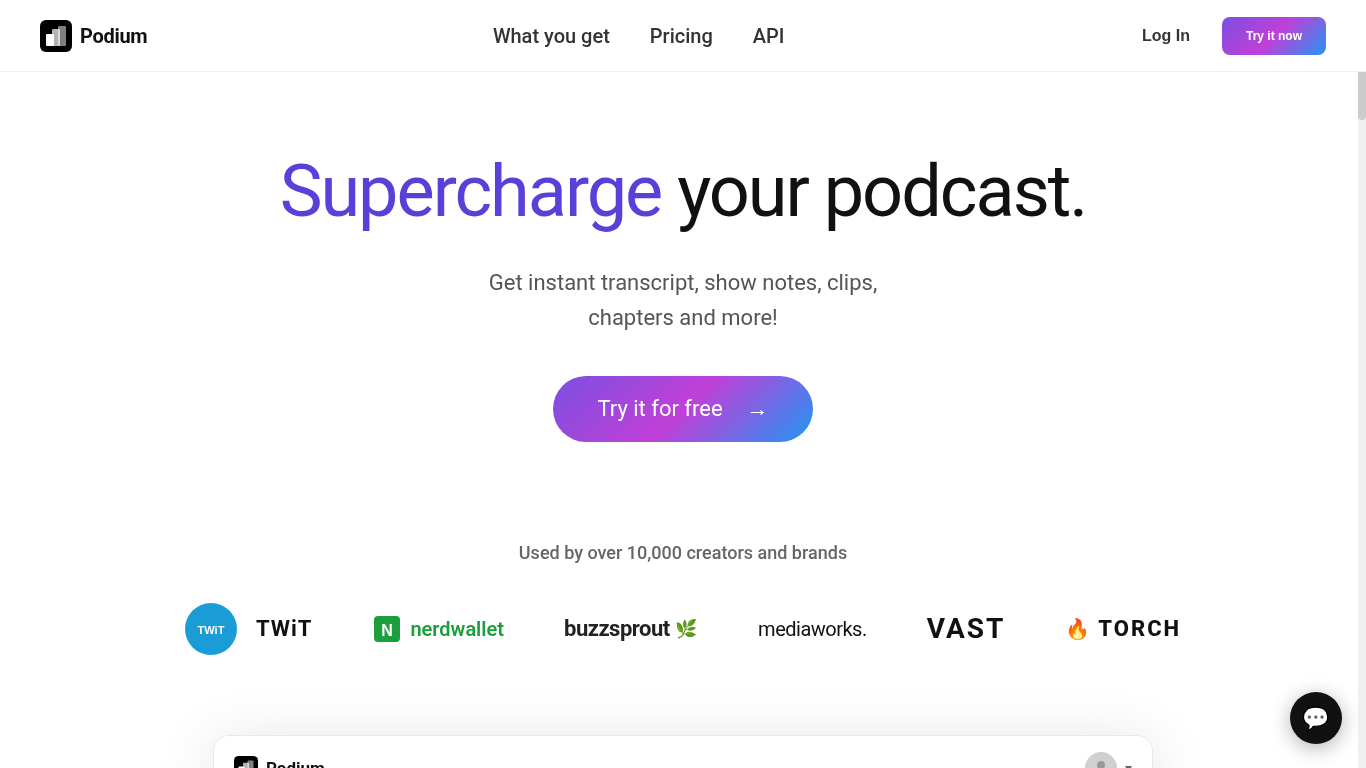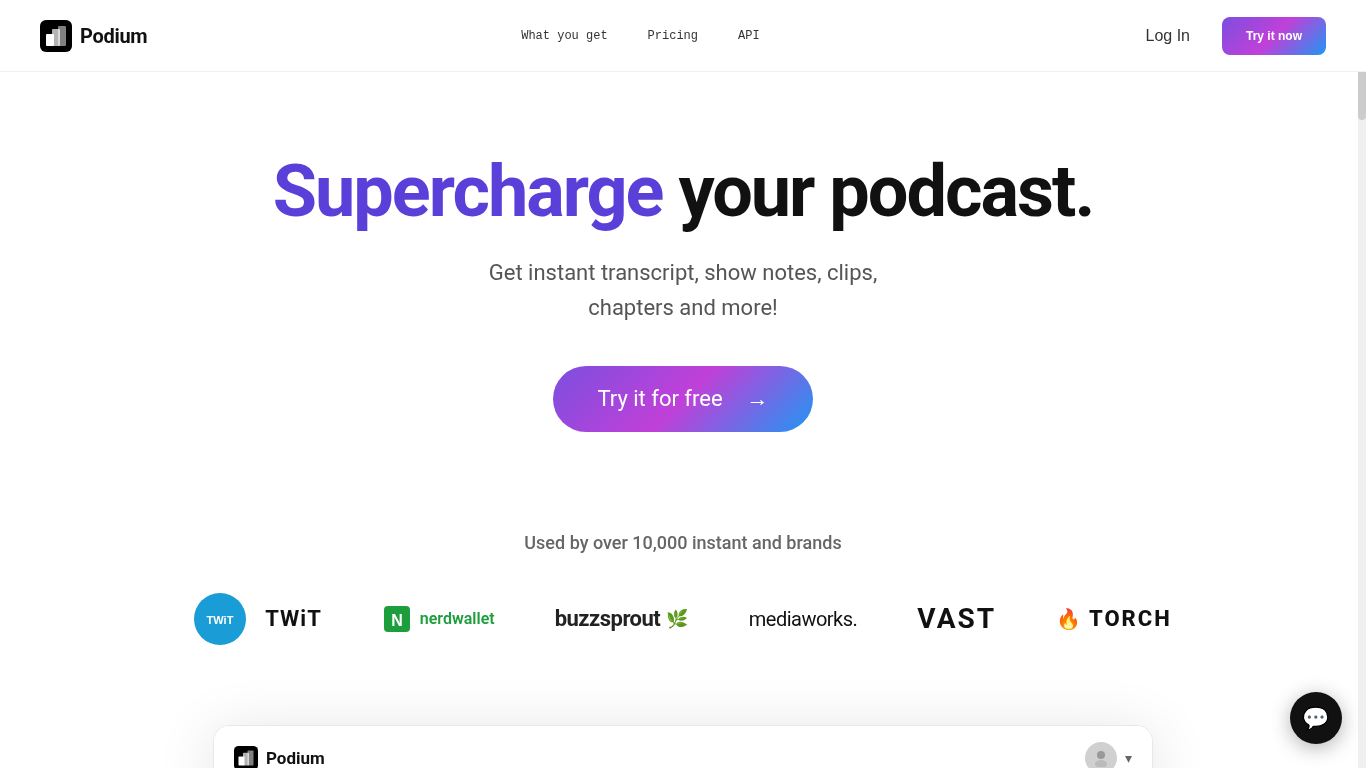--- a/index.html
+++ b/index.html
@@ -51,34 +51,33 @@
 
     .nav-links {
       display: flex;
       align-items: center;
       gap: 40px;
     }
 
     .nav-links a {
       text-decoration: none;
       color: #333;
-      font-size: 12px;
+      font-size: 20px;
       font-weight: 500;
-      font-family: Liberation Mono, monospace;
     }
 
     .nav-actions {
       display: flex;
       align-items: center;
       gap: 20px;
     }
 
     .login-btn {
       font-size: 16px;
-      font-weight: 400;
+      font-weight: 700;
       color: #333;
       cursor: pointer;
       background: none;
       border: none;
       padding: 8px 12px;
     }
 
     .try-now-btn {
       background: linear-gradient(135deg, #7B4FE0, #C040D8, #2096F3);
       color: #fff;
@@ -94,23 +93,23 @@
     .hero {
       display: flex;
       flex-direction: column;
       align-items: center;
       text-align: center;
       padding: 80px 40px 60px;
     }
 
     .hero-title {
       font-size: 72px;
-      font-weight: 700;
+      font-weight: 400;
       line-height: 1.1;
-      margin-bottom: 24px;
+      margin-bottom: 34px;
       letter-spacing: -2px;
     }
 
     .hero-title-colored {
       color: #5B3FD9;
     }
 
     .hero-title-dark {
       color: #111;
     }
@@ -188,21 +187,21 @@
     }
 
     
     .logo-nerdwallet {
       display: flex;
       align-items: center;
       gap: 8px;
     }
 
     .nerdwallet-text {
-      font-size: 16px;
+      font-size: 20px;
       font-weight: 600;
       color: #1c9e3c;
     }
 
     
     .logo-buzzsprout {
       font-size: 22px;
       font-weight: 700;
       color: #222;
       letter-spacing: -0.5px;
@@ -382,21 +381,21 @@
     <span>Get instant transcript, show notes, clips,</span><br>
     <span>chapters and more!</span>
   </p>
   <a href="#" class="try-free-btn">
     <span>Try it for free</span>
     <span>→</span>
   </a>
 </section>
 
 <section class="social-proof">
-  <p class="social-proof-text">Used by over 10,000 instant and brands</p>
+  <p class="social-proof-text">Used by over 10,000 creators and brands</p>
 
   <div class="logos-row">
 
     <div class="logo-twit">
       <div class="twit-circle">
         <svg width="36" height="36" viewBox="0 0 36 36">
           <circle cx="18" cy="18" r="18" fill="#1a9cd6"></circle>
           <text x="18" y="23" text-anchor="middle" font-size="11" font-weight="900" fill="white" font-family="Arial">TWiT</text>
         </svg>
       </div>

